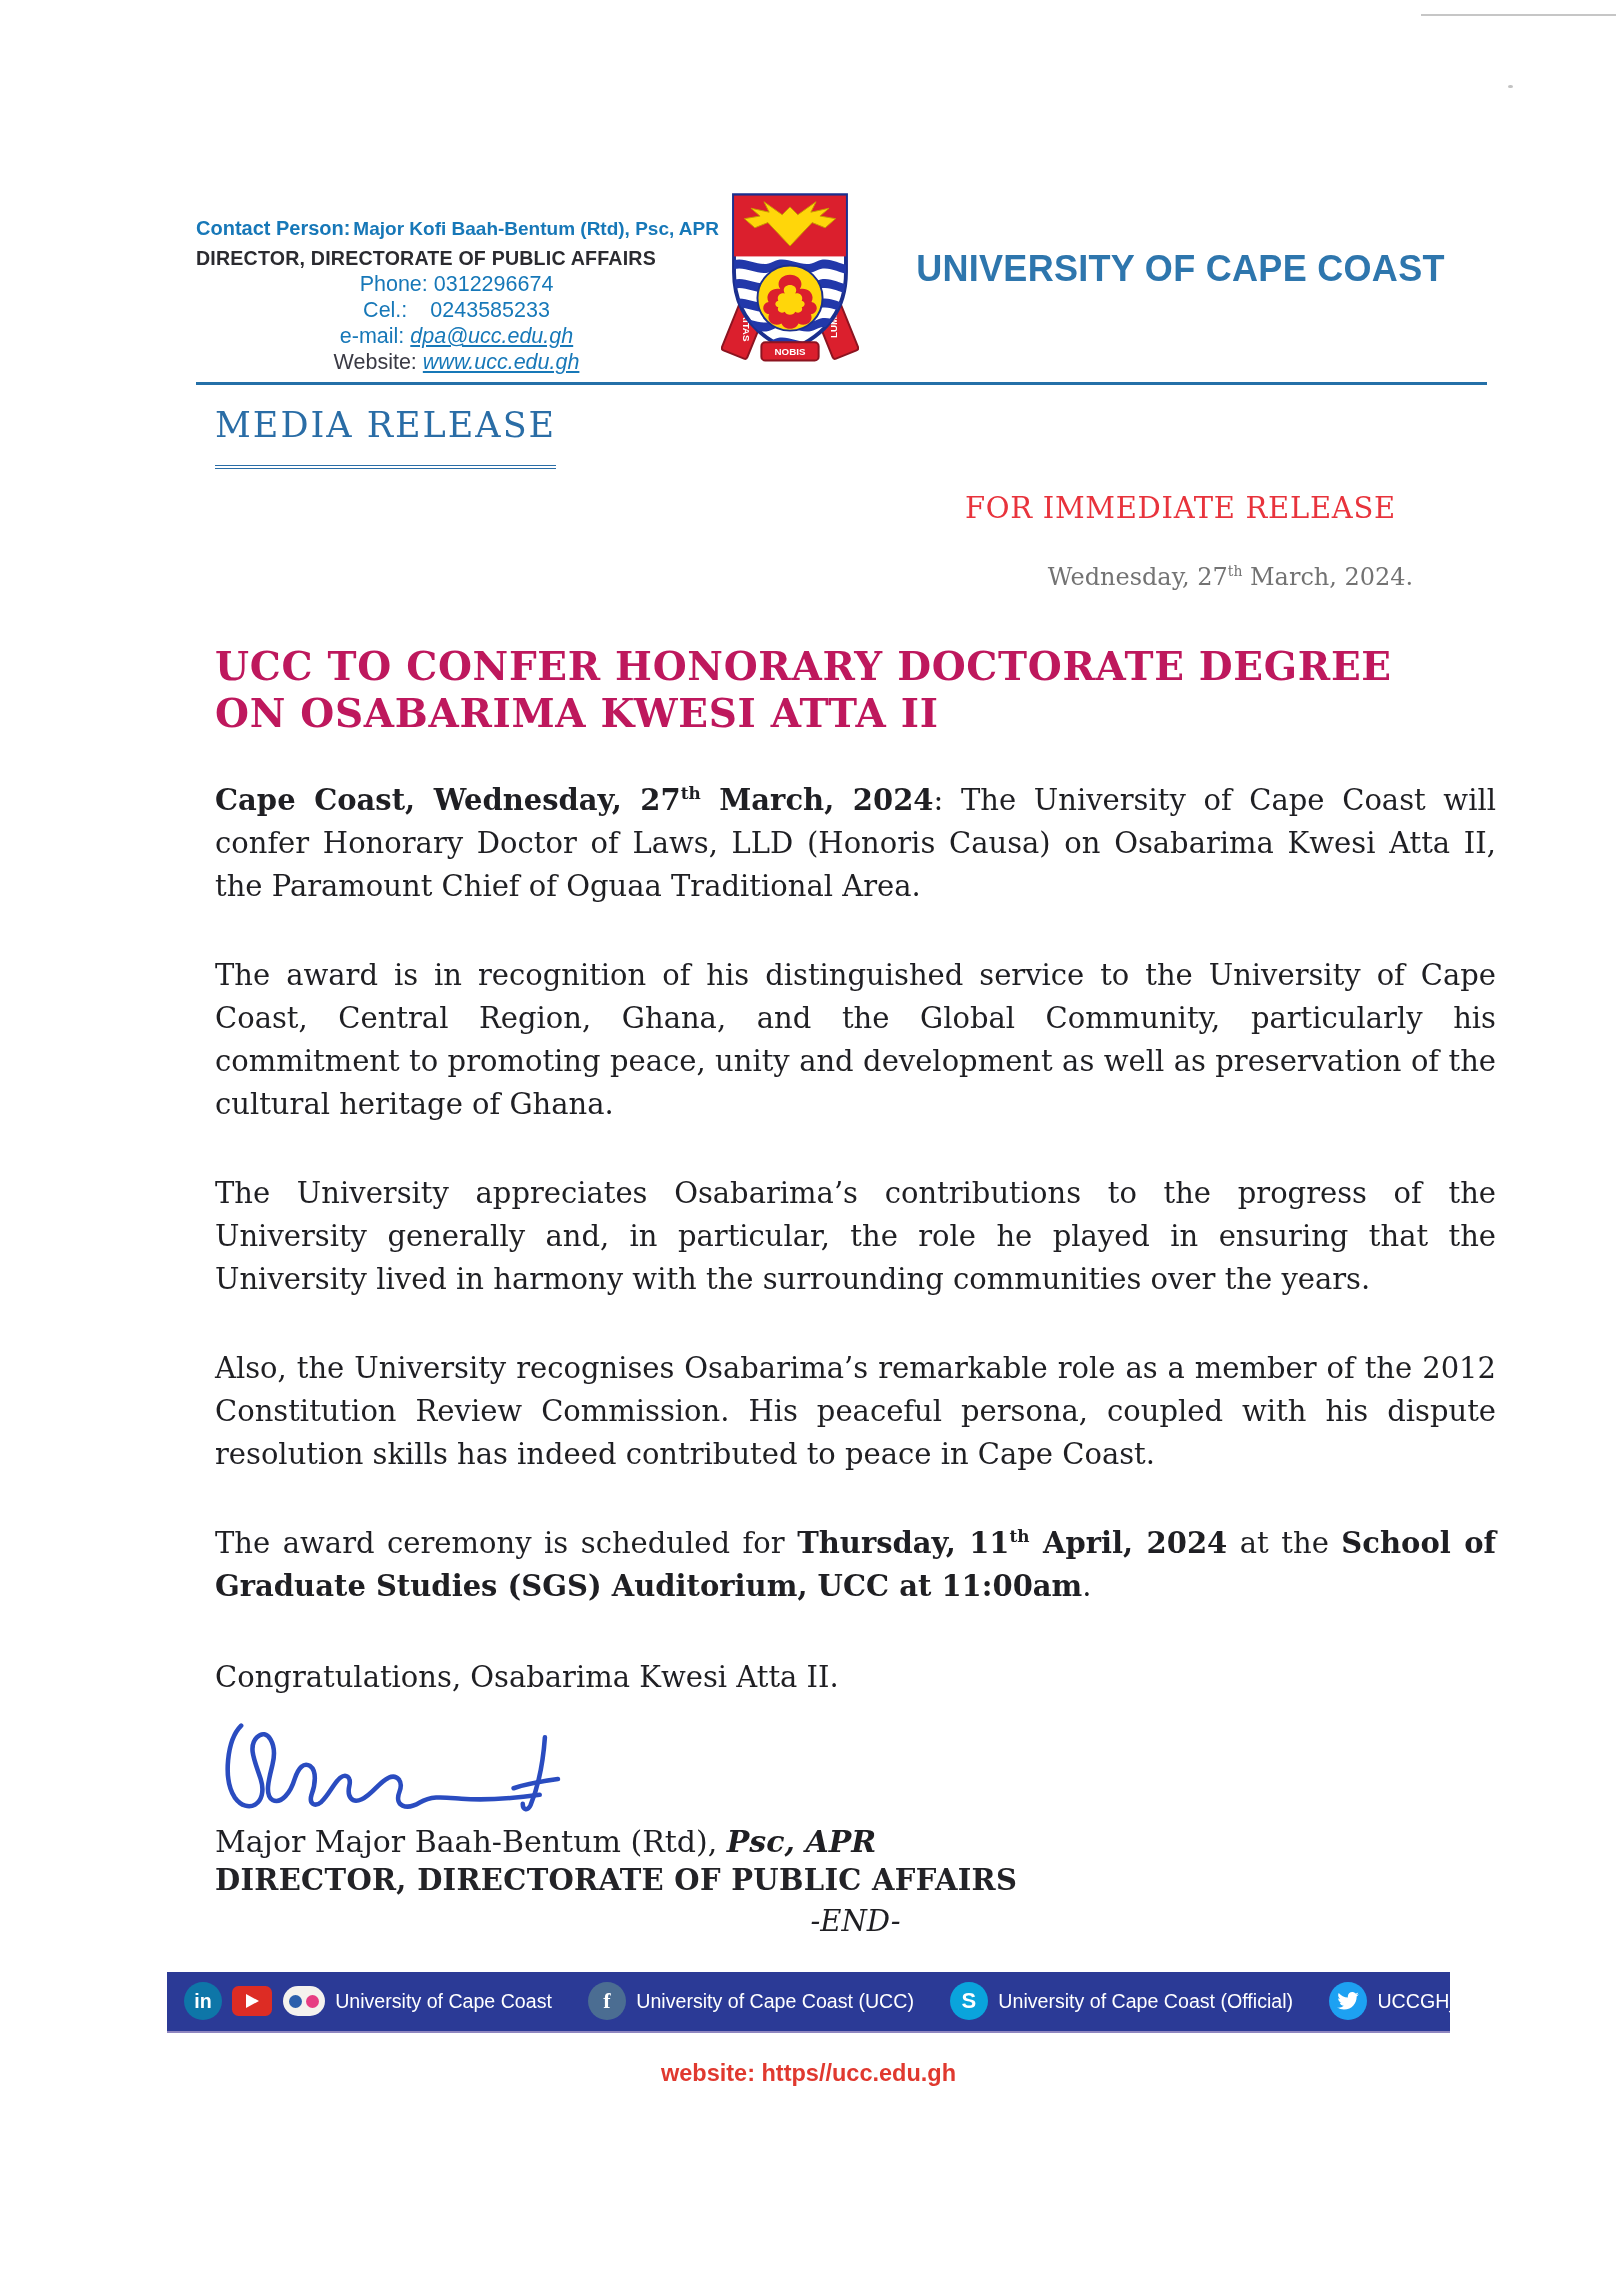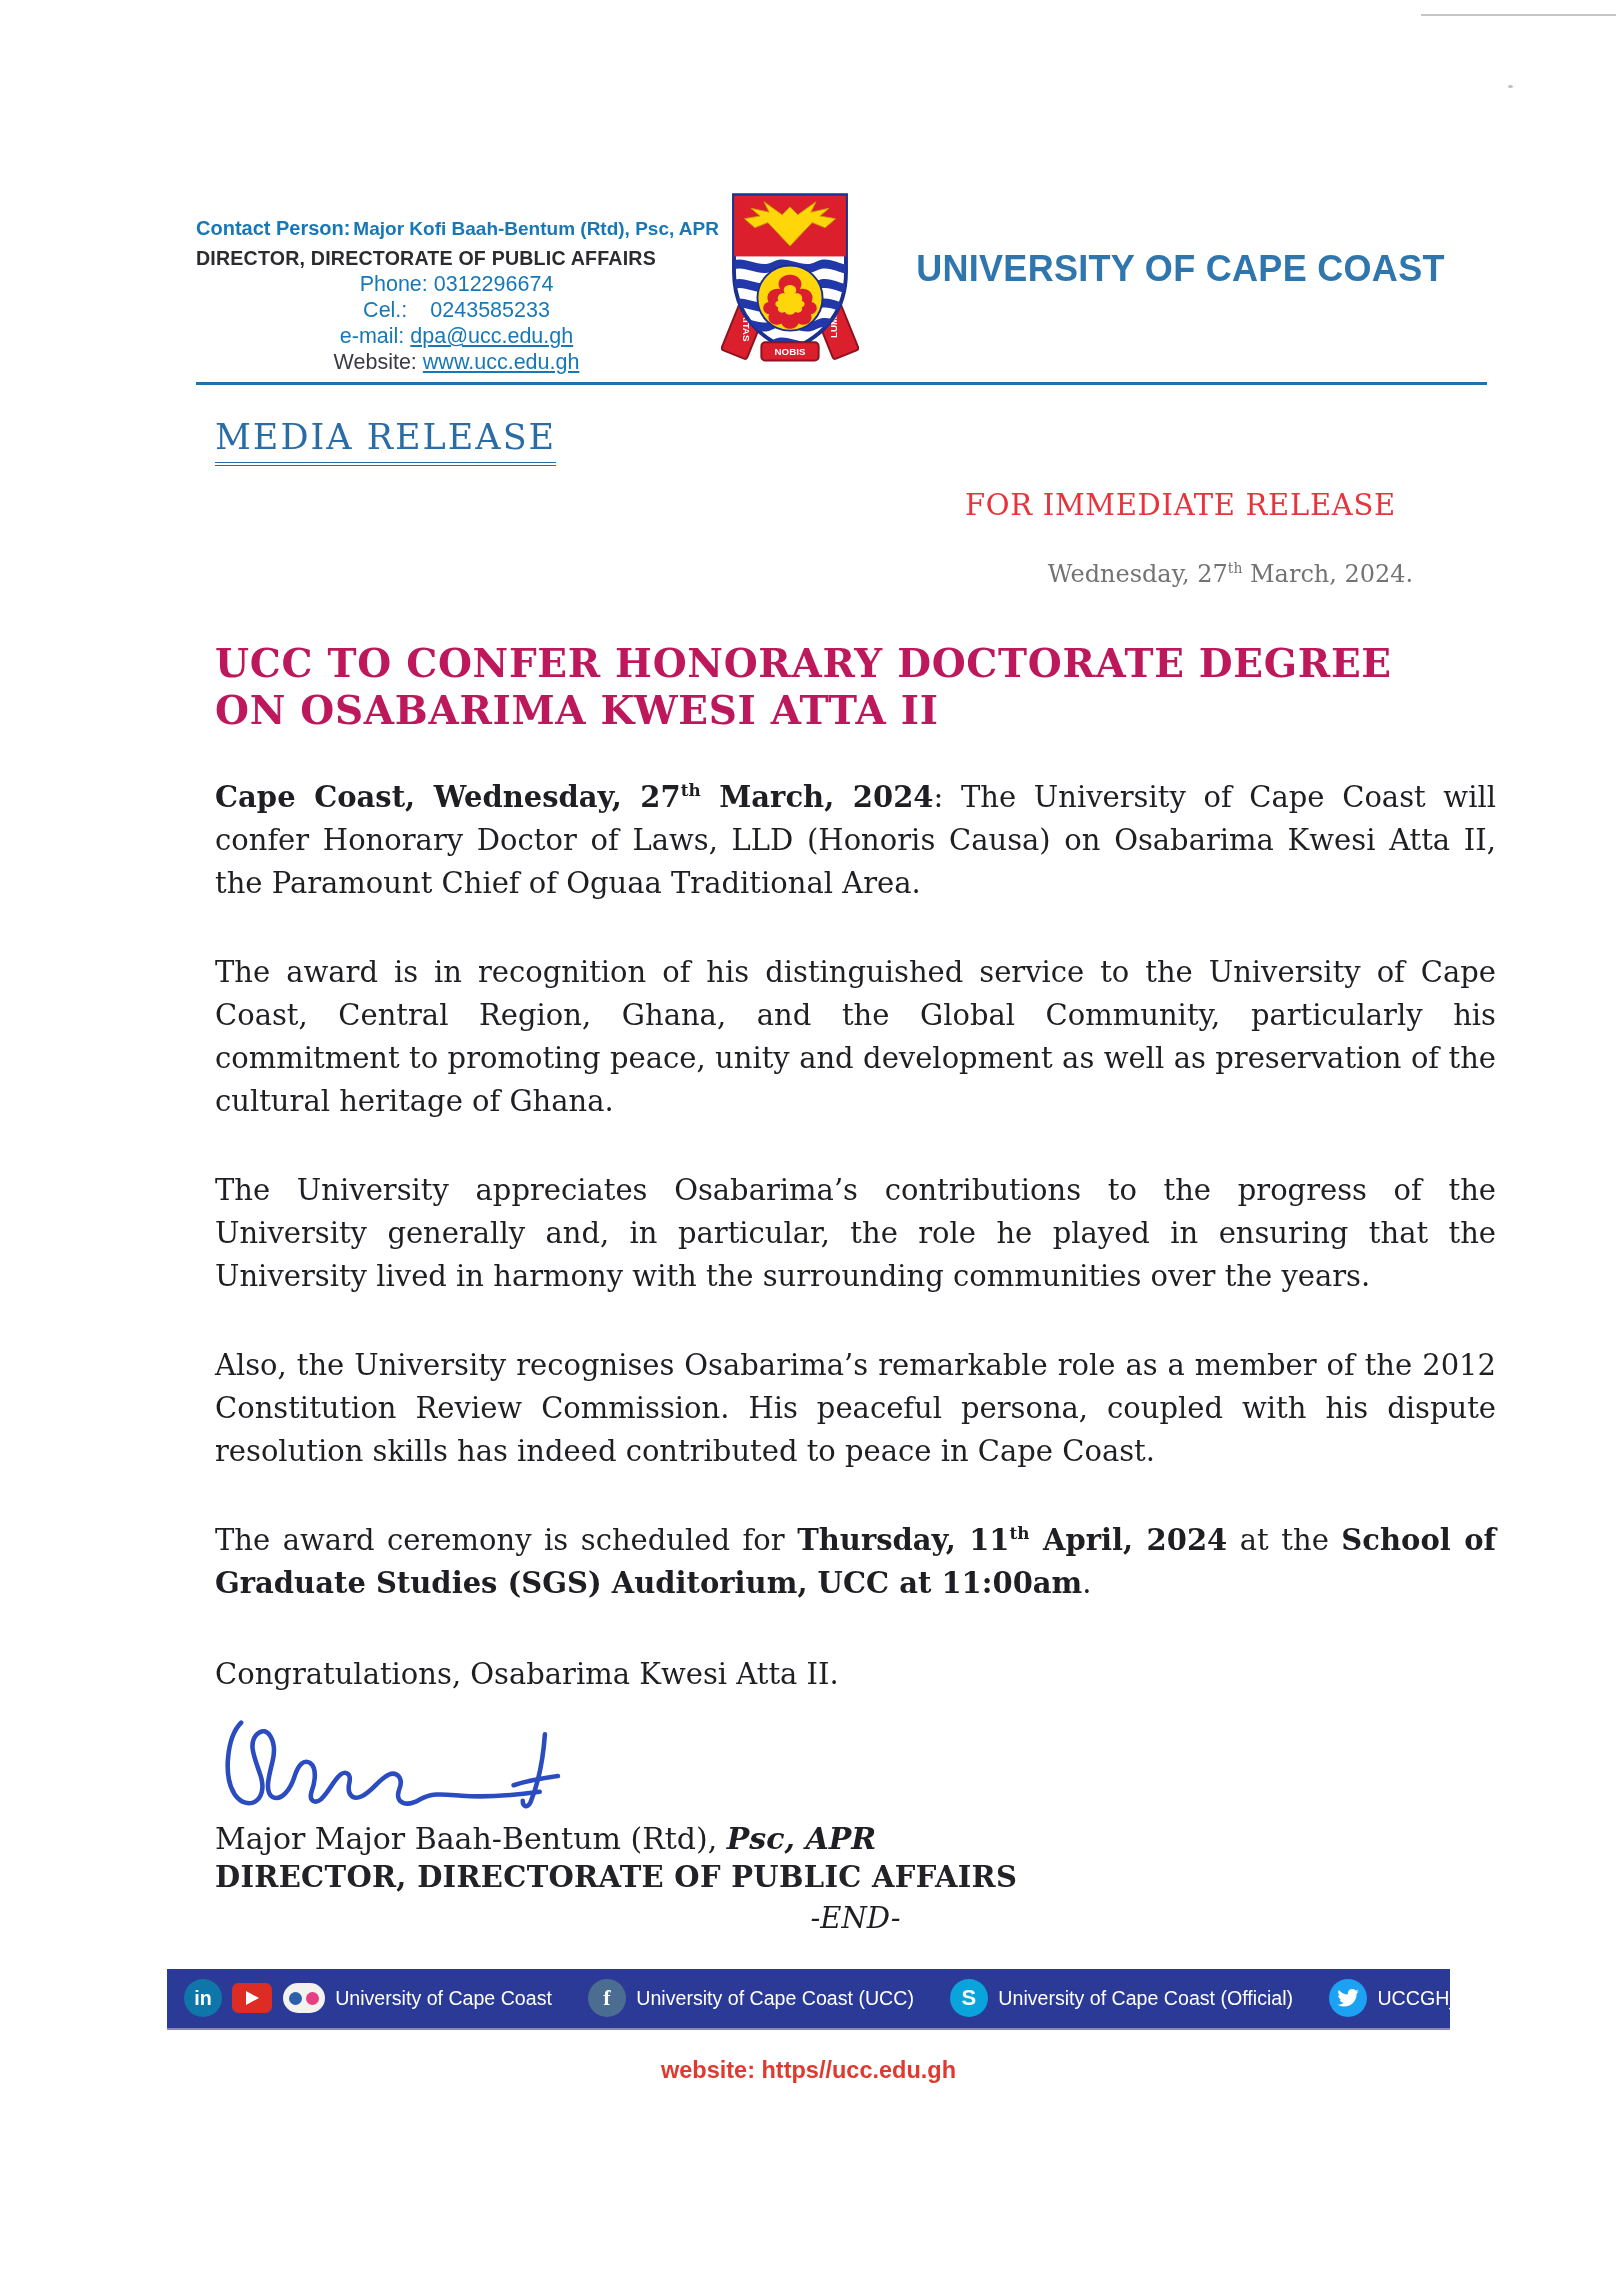--- a/index.html
+++ b/index.html
@@ -11,33 +11,33 @@
   .speck{position:absolute;width:4.6px;height:3.3px;border-radius:50%;background:#9a9a9a;opacity:.6;}
 
   
   .header{display:flex;align-items:flex-start;margin:186px 117px 0 196px;}
   .contact{width:521px;padding-top:29px;font-family:"Liberation Sans","DejaVu Sans",sans-serif;line-height:26px;}
   .contact .row{white-space:nowrap;}
   .c-blue{color:#1778b8;}
   .c-bold{font-weight:bold;font-size:20px;}
   .c-plain{font-size:21.5px;text-align:center;}
   .director{color:#2b2b30;font-weight:bold;font-size:19.6px;letter-spacing:0.2px;}
-  .contact a{color:#1778b8;text-decoration:underline;}
+  .contact a{color:#1778b8;text-decoration:underline;font-style:italic;}
   .weblabel{color:#3a3a44;}
   .logo-wrap{width:140px;margin-left:3.9px;}
   .univ-name{flex:1;text-align:center;padding-top:62px;
     font-family:"Liberation Sans","DejaVu Sans",sans-serif;font-weight:bold;
     font-size:36px;color:#2e76ad;letter-spacing:0.3px;white-space:nowrap;}
   .rule{margin:6.5px 130px 0 196px;height:3.9px;background:#2470a8;}
 
   
   .main{margin:0 121px 0 215px;}
-  .media-release{margin-top:32px;display:inline-block;
+  .media-release{margin-top:20px;display:inline-block;
     font-size:35px;color:#2a6da6;letter-spacing:2px;
-    border-bottom:4.6px double #2a6da6;padding-bottom:5px;}
+    border-bottom:4.6px double #2a6da6;padding-bottom:20px;}
   .immediate{margin-top:22px;margin-left:750px;font-size:29px;color:#e8333c;letter-spacing:0.7px;}
   .rel-date{margin-top:38px;margin-left:750px;font-size:24px;color:#737373;text-align:center;}
   sup{font-size:.58em;vertical-align:super;line-height:0;}
 
   
   .press-title{margin-top:52px;font-size:39px;line-height:47px;font-weight:bold;color:#be185d;letter-spacing:0.7px;}
   .para{font-size:29px;line-height:43px;text-align:justify;margin-top:46px;}
   .para.first{margin-top:42px;}
   .b{font-weight:bold;}
   .congrats{margin-top:52px;font-size:29px;}

